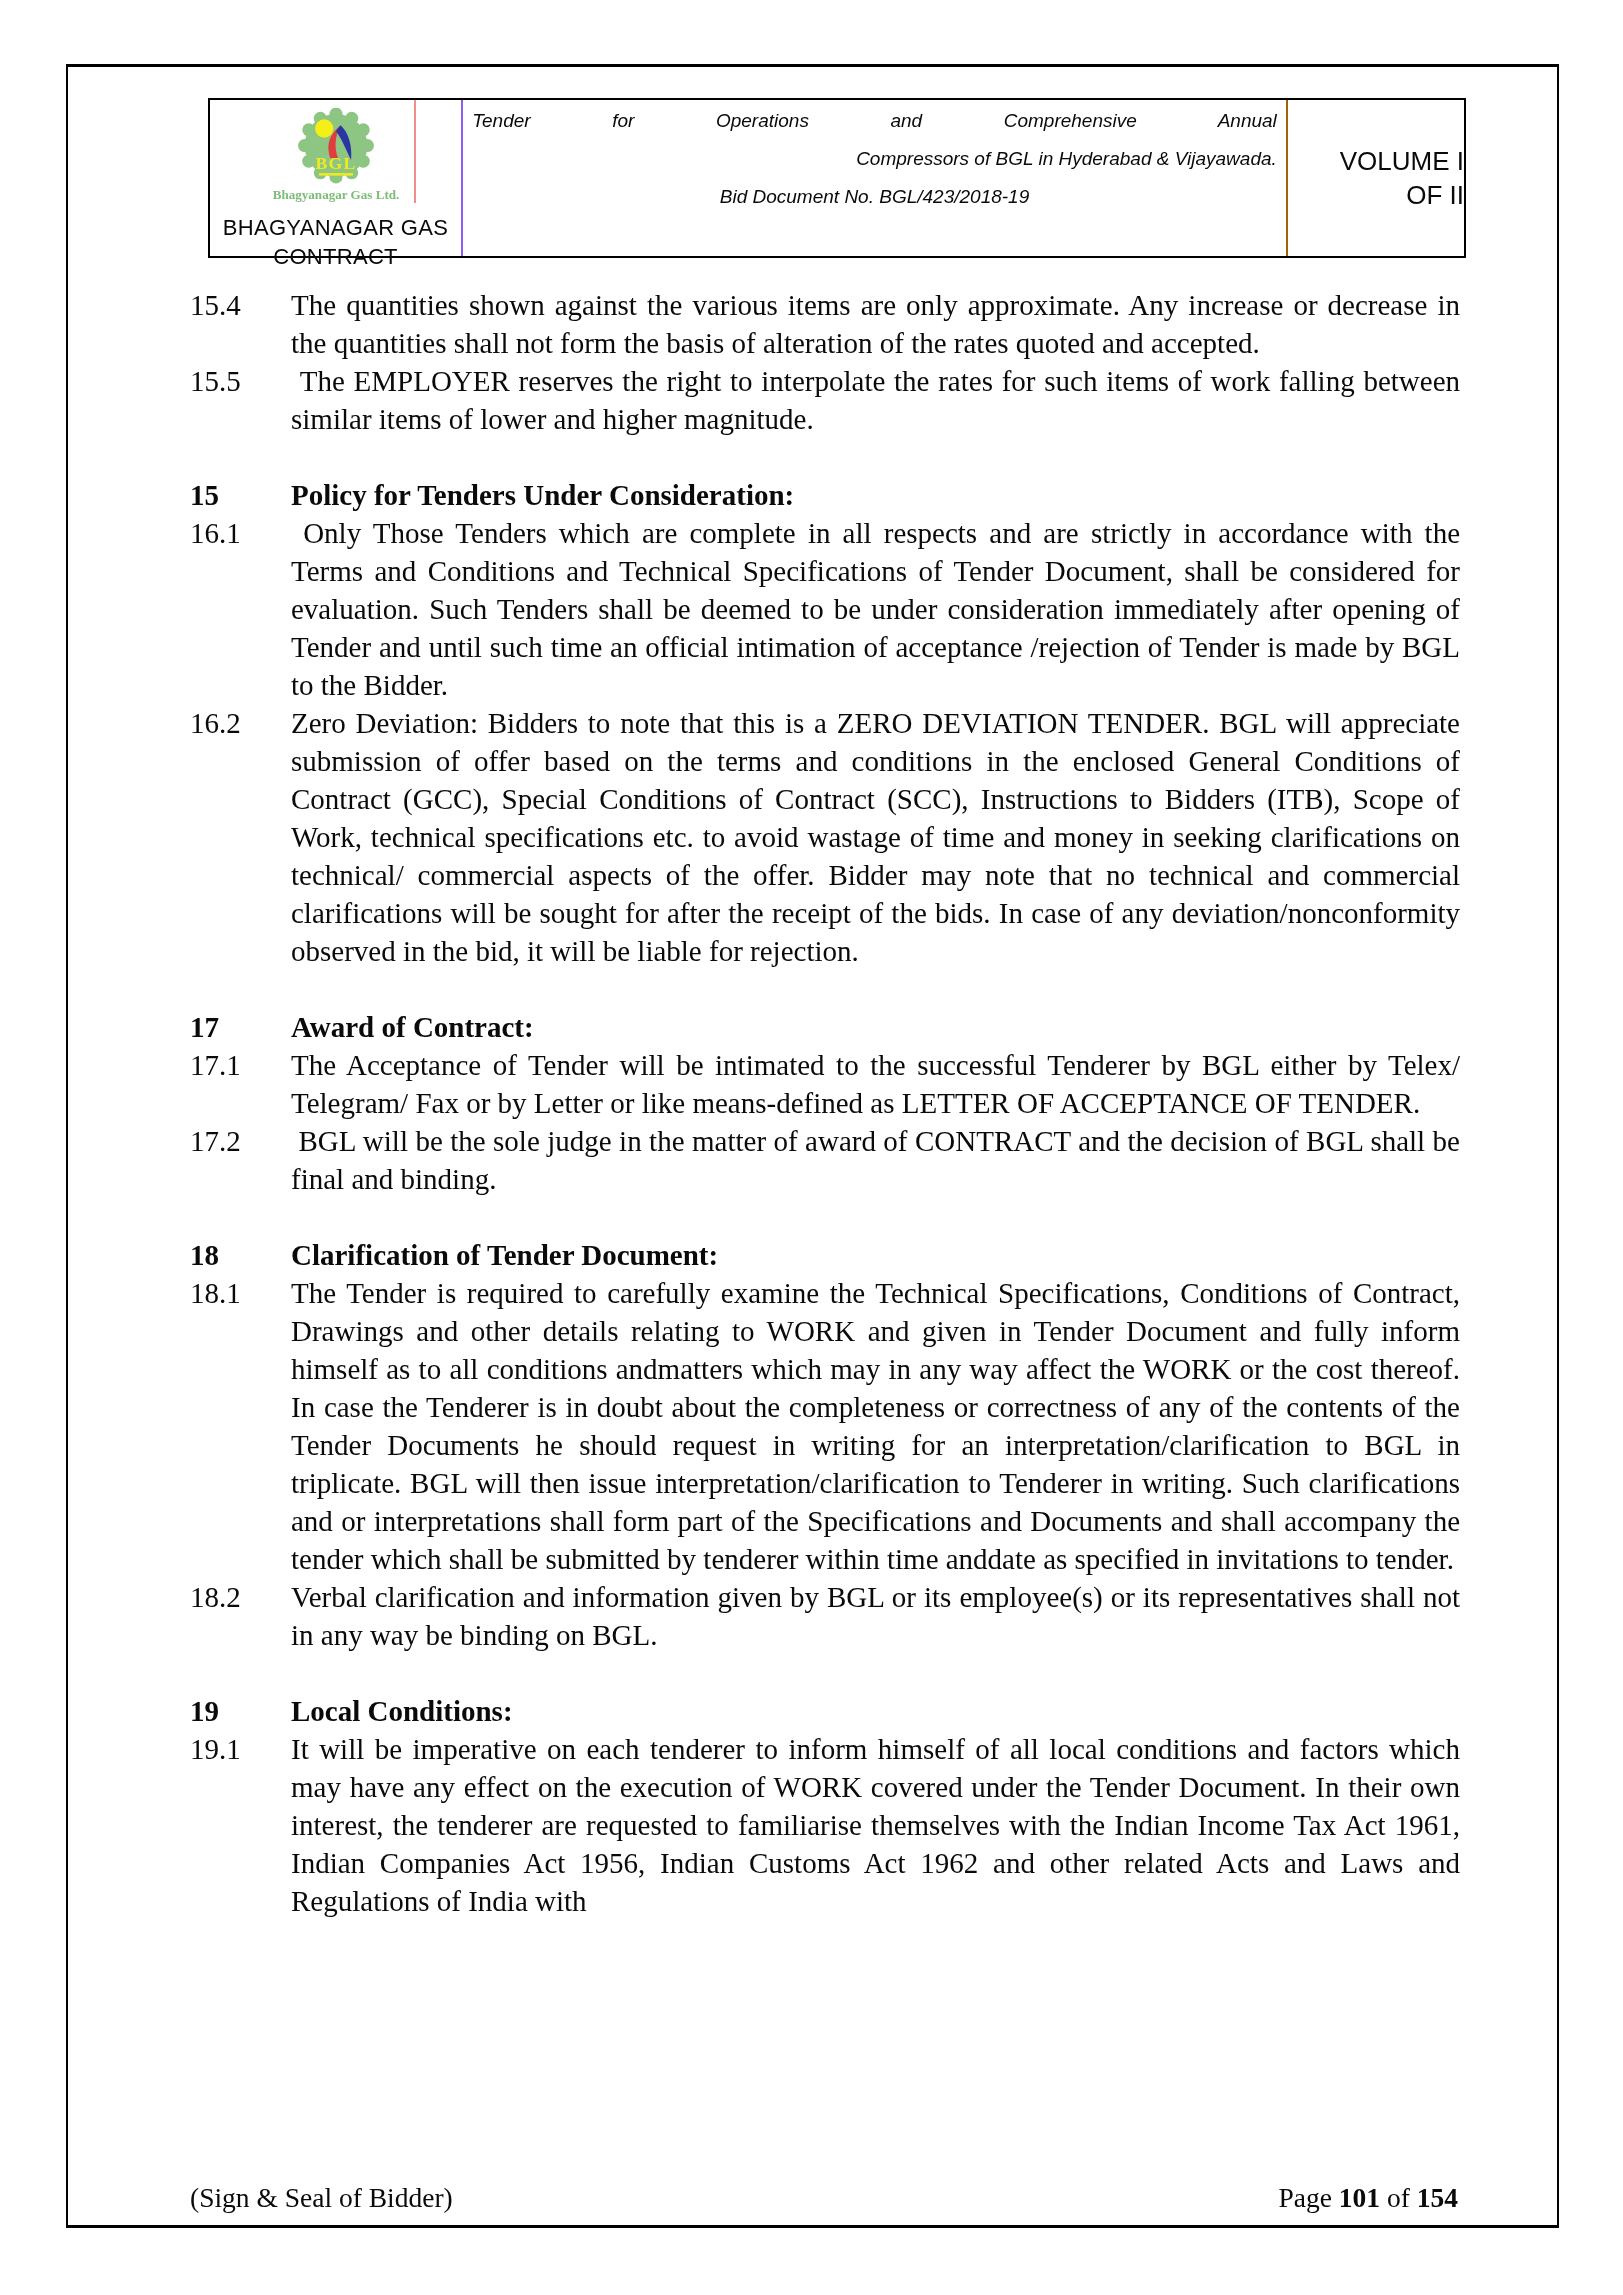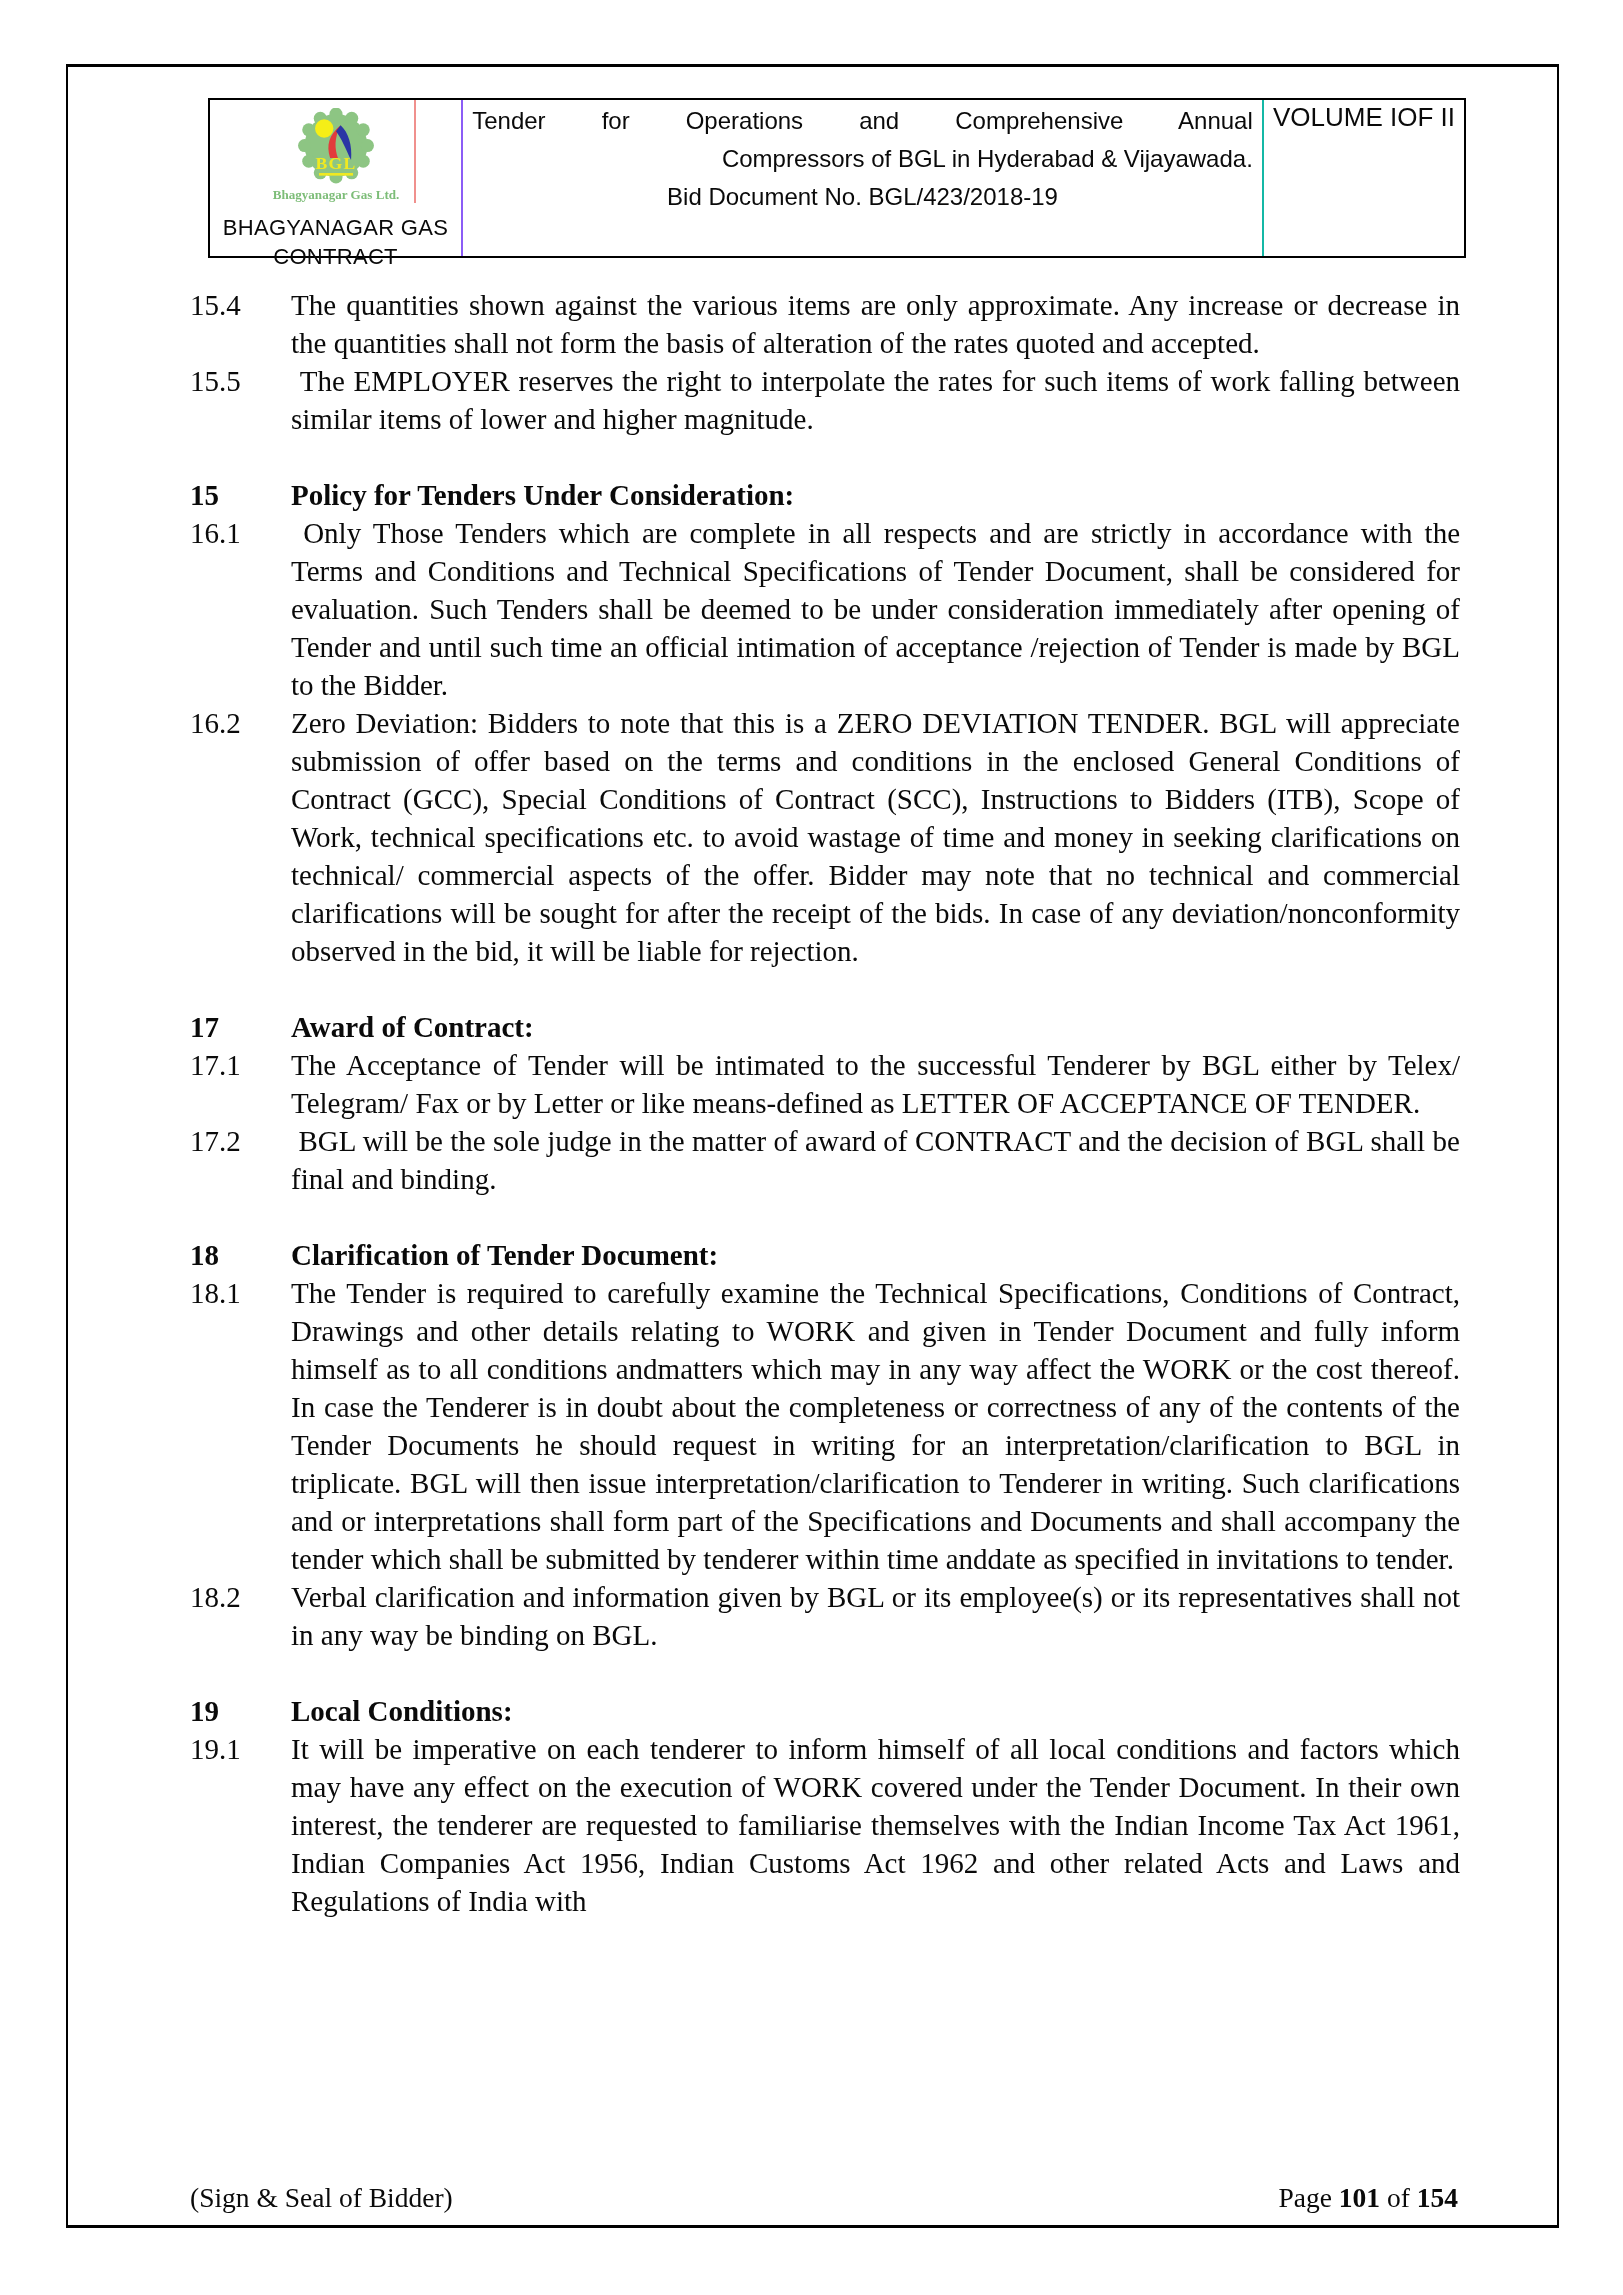--- a/index.html
+++ b/index.html
@@ -59,31 +59,31 @@
     width: 2px; height: 103px;
     background: var(--accent-pink, #f0908d);
   }
   .org {
     margin-top: 9.2px;
     font-size: 22px; line-height: 29px;
     letter-spacing: 0.3px;
   }
   .cell-title {
     flex: 1;
-    border-right: 2px solid #14b8a6;
+    border-right: 2px solid #a16207;
     padding: 2px 9.2px 0;
-    font-size: 24px; line-height: 38px;
+    font-size: 19px; line-height: 38px; font-style: italic;
   }
   .title-line { text-align: right; }
   .title-line.jl { text-align: justify; text-align-last: justify; }
   .title-line.center { text-align: center; }
   .cell-volume {
-    width: 200px; flex: none;
-    display: flex; flex-direction: row;
-    align-items: flex-start; justify-content: center;
+    width: 176px; flex: none;
+    display: flex; flex-direction: column;
+    align-items: flex-end; justify-content: center;
     font-size: 26px; line-height: 34px;
   }
 
   
   .body {
     margin: 27.5px 97px 0 122px;
   }
   .row { display: flex; font-size: 29px; line-height: 38px; }
   .row .num { width: 101px; flex: none; }
   .row .txt { flex: 1; text-align: justify; }

